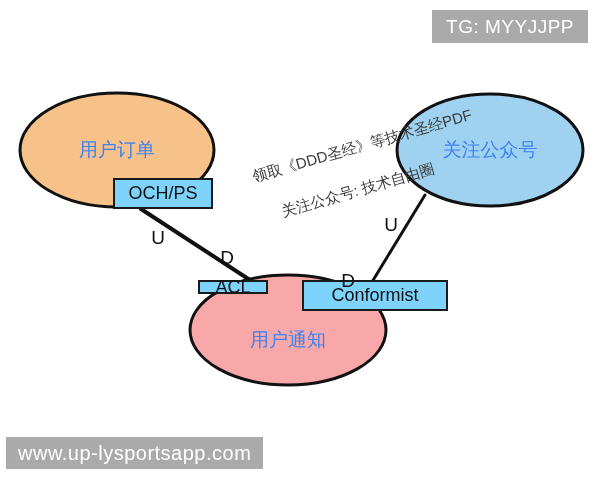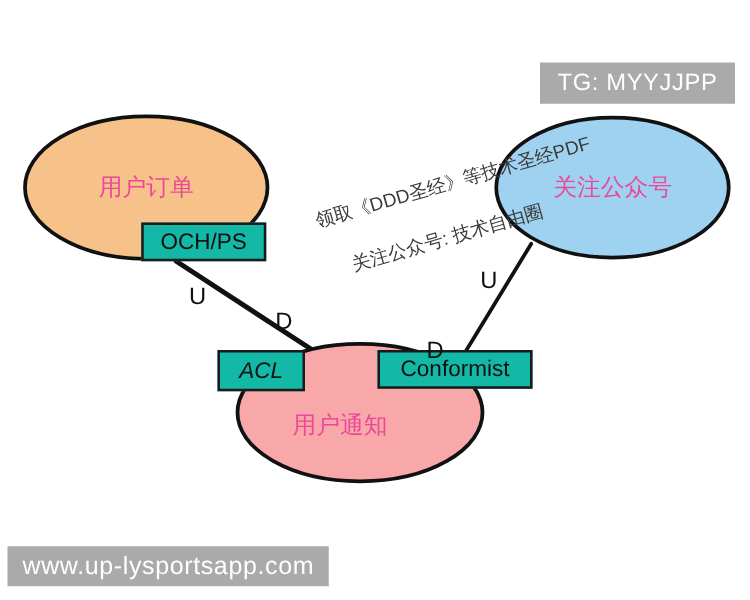--- a/index.html
+++ b/index.html
@@ -33,21 +33,20 @@
     align-items: center;
     letter-spacing: 0.5px;
     white-space: nowrap;
   }
   #wm-top {
     right: 12px;
     top: 10px;
     height: 33px;
     padding: 0 14px;
     font-size: 19px;
-    margin-top: 40px;
   }
   #wm-bottom {
     left: 6px;
     top: 437px;
     height: 32px;
     padding: 0 12px;
     font-size: 20px;
   }
 
   
@@ -67,47 +66,47 @@
   }
   #promo-line-2 {
     left: 282px;
     top: 203px;
     transform: rotate(-16deg);
   }
 
   
   .node-label {
     position: absolute;
-    color: #ec4899;
+    color: #3b82f6;
     font-size: 19px;
     white-space: nowrap;
     transform: translate(-50%, -50%);
     font-family: "Liberation Sans", "DejaVu Sans", sans-serif;
   }
   #label-user-order    { left: 117px; top: 150px; }
   #label-message-center{ left: 490px; top: 150px; }
-  #label-user-notify   { left: 272px; top: 340px; }
+  #label-user-notify   { left: 288px; top: 340px; }
 
   
   .rel-box {
     position: absolute;
-    background: #14b8a6;
+    background: #7dd3fc;
     border: 2px solid #1a1a1a;
     color: #111111;
     font-size: 18px;
     display: flex;
     align-items: center;
     justify-content: center;
     box-sizing: border-box;
     white-space: nowrap;
     font-family: "Liberation Sans", "DejaVu Sans", sans-serif;
   }
   #box-och-ps     { left: 113px; top: 178px; width: 100px; height: 31px; }
-  #box-acl        { left: 174px; top: 280px; width: 70px;  height: 33px; font-style: italic; }
-  #box-conformist { left: 302px; top: 280px; width: 124px; height: 31px; }
+  #box-acl        { left: 198px; top: 280px; width: 70px;  height: 14px; }
+  #box-conformist { left: 302px; top: 280px; width: 146px; height: 31px; }
 
   
   .role-letter {
     position: absolute;
     color: #111111;
     font-size: 19px;
     transform: translate(-50%, -50%);
     font-family: "Liberation Sans", "DejaVu Sans", sans-serif;
   }
   #role-left-u  { left: 158px; top: 238px; }

